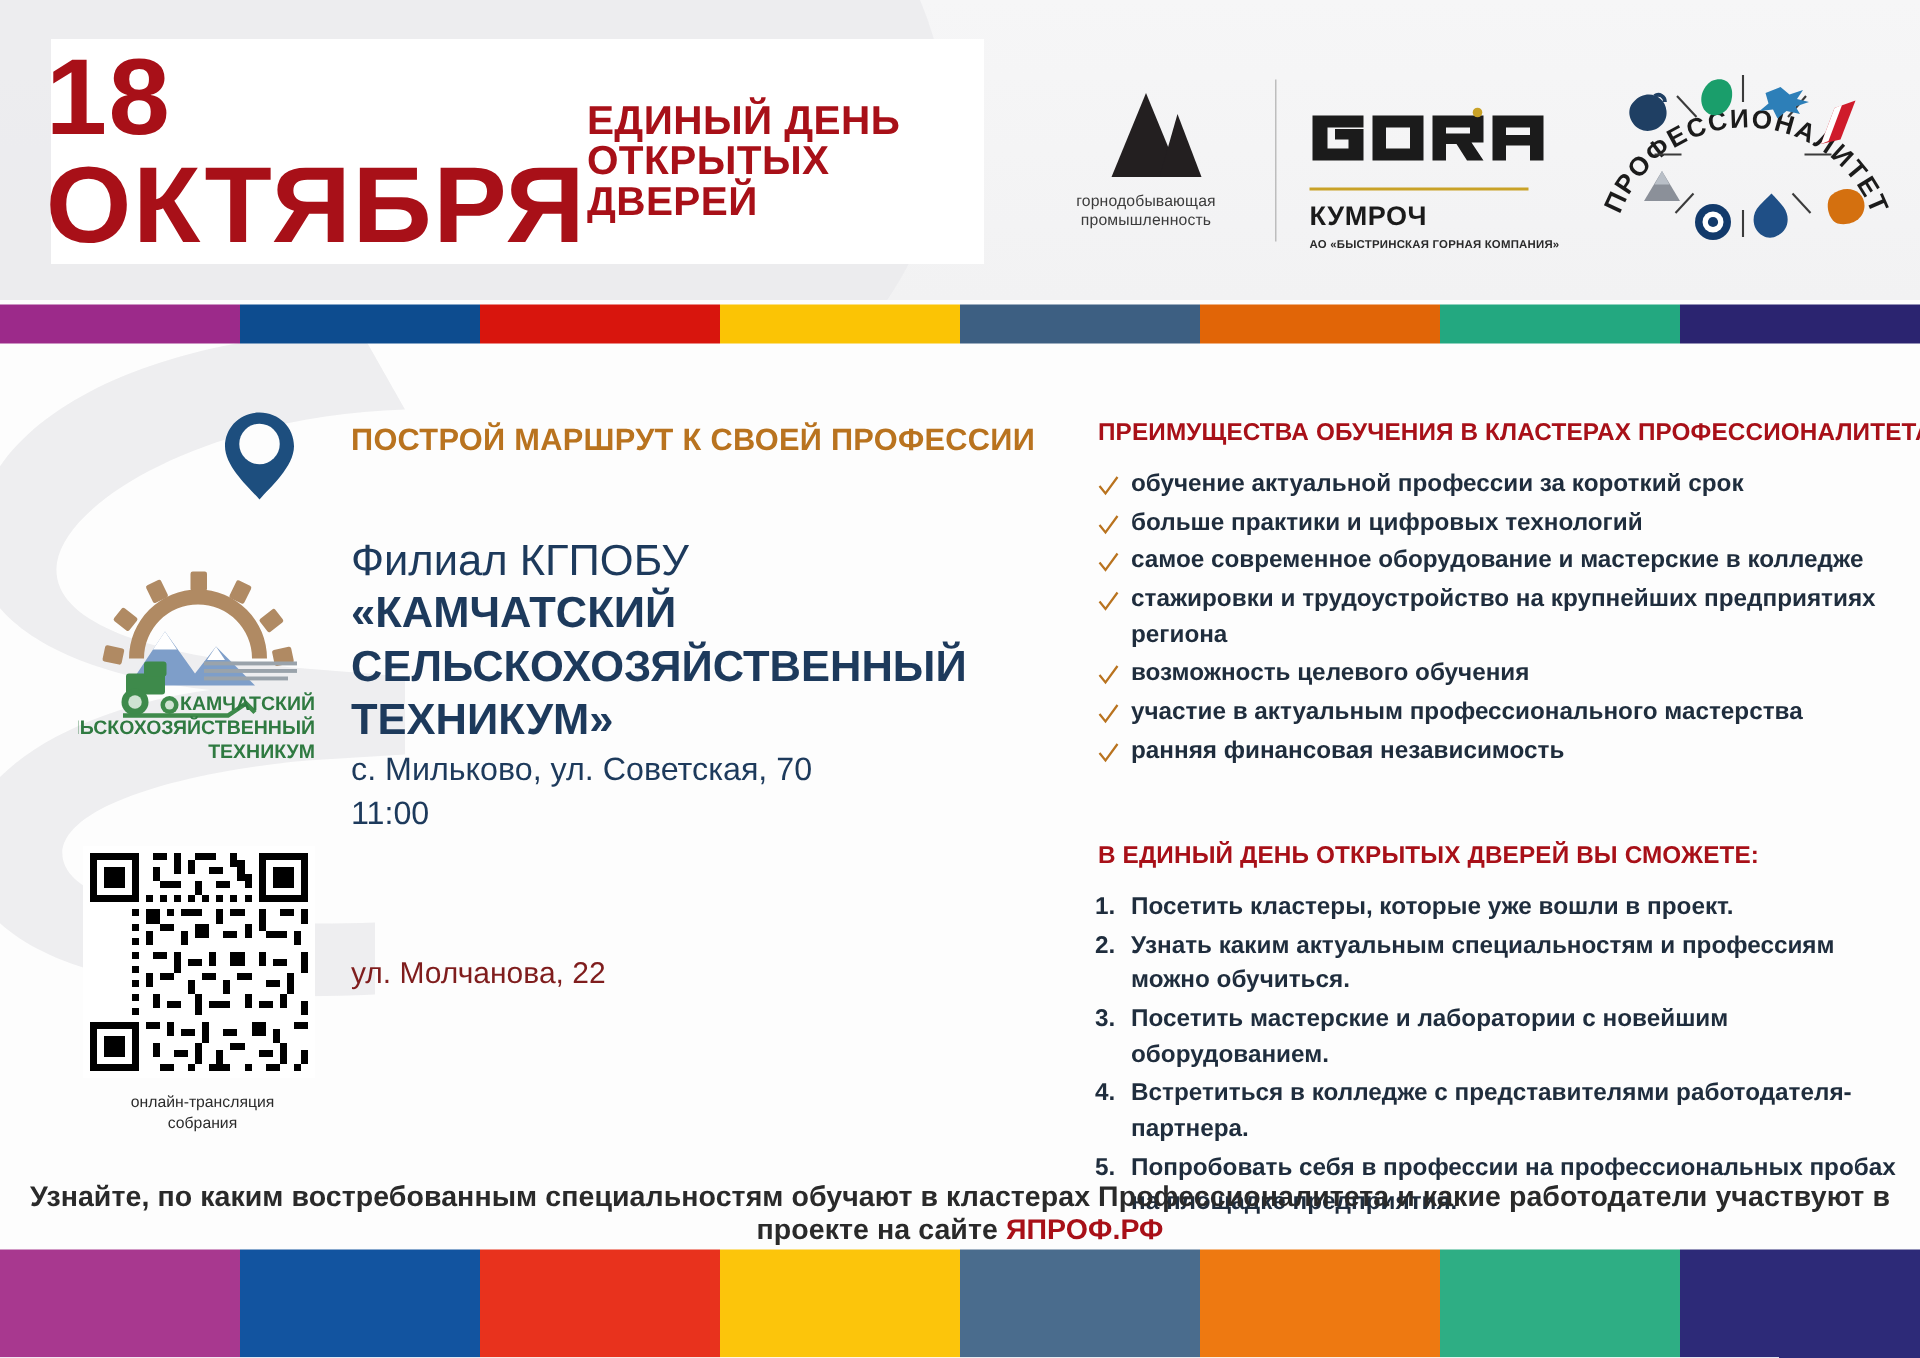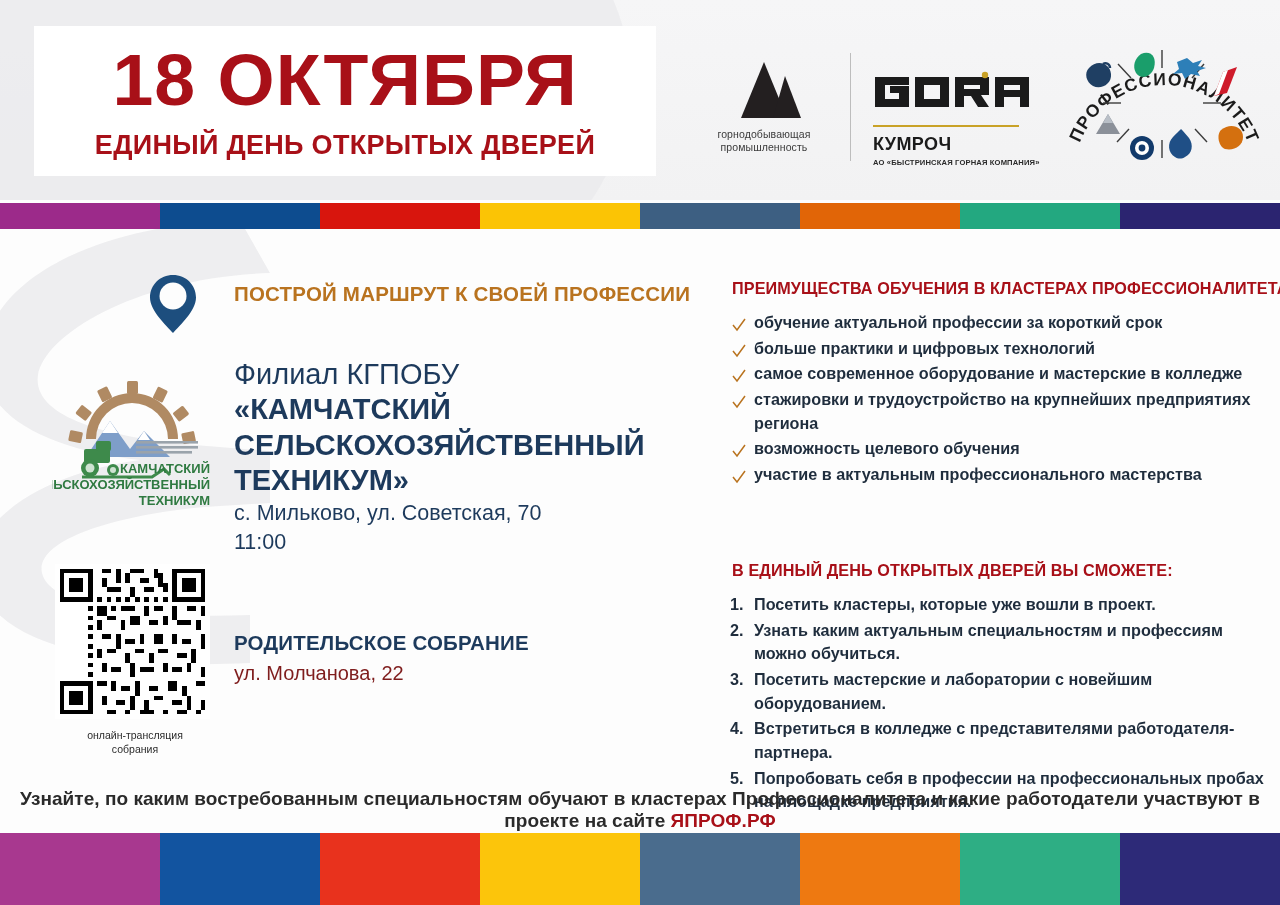--- a/index.html
+++ b/index.html
@@ -53,21 +53,21 @@
     background: #e9e9ec;
     opacity: .75;
   }
 
   .date-card {
     position: absolute;
     left: 34px; top: 26px;
     width: 622px; height: 150px;
     background: #ffffff;
     display: flex;
-    flex-direction: column;
+    flex-direction: row;
     align-items: center;
     justify-content: center;
     gap: 4px;
   }
   .date-big {
     font-size: 72px;
     font-weight: 700;
     letter-spacing: 1px;
     color: #a81018;
     line-height: 1;
@@ -502,21 +502,20 @@
 
       <div class="school-block">
         <div class="school-name">
           <span>Филиал КГПОБУ </span><b>«КАМЧАТСКИЙ СЕЛЬСКОХОЗЯЙСТВЕННЫЙ ТЕХНИКУМ»</b>
         </div>
         <div class="school-addr">с. Мильково, ул. Советская, 70</div>
         <div class="school-time">11:00</div>
       </div>
 
       <div class="meeting-block">
-        <div class="meeting-title">РОДИТЕЛЬСКОЕ СОБРАНИЕ</div>
         <div class="meeting-addr">ул. Молчанова, 22</div>
       </div>
 
       <div class="qr-block">
         <svg class="qr-code" viewBox="0 0 33 33" shape-rendering="crispEdges" aria-hidden="true">
           <rect width="33" height="33" fill="#ffffff"></rect>
           <g fill="#000000">
 
             <rect x="1" y="1" width="7" height="7"></rect>
               <rect x="2" y="2" width="5" height="5" fill="#fff"></rect>
@@ -644,20 +643,23 @@
               </svg></span><span>самое современное оборудование и мастерские в колледже</span></li>
           <li><span class="adv-check"><svg viewBox="0 0 14 14" width="14" height="14" aria-hidden="true">
                 <path d="M1 7 L5 12 L13 1" stroke="#b9731f" stroke-width="1.5" fill="none"></path>
               </svg></span><span>стажировки и трудоустройство на крупнейших предприятиях региона</span></li>
           <li><span class="adv-check"><svg viewBox="0 0 14 14" width="14" height="14" aria-hidden="true">
                 <path d="M1 7 L5 12 L13 1" stroke="#b9731f" stroke-width="1.5" fill="none"></path>
               </svg></span><span>возможность целевого обучения</span></li>
           <li><span class="adv-check"><svg viewBox="0 0 14 14" width="14" height="14" aria-hidden="true">
                 <path d="M1 7 L5 12 L13 1" stroke="#b9731f" stroke-width="1.5" fill="none"></path>
               </svg></span><span>участие в актуальным профессионального мастерства</span></li>
+          <li><span class="adv-check"><svg viewBox="0 0 14 14" width="14" height="14" aria-hidden="true">
+                <path d="M1 7 L5 12 L13 1" stroke="#b9731f" stroke-width="1.5" fill="none"></path>
+              </svg></span><span>ранняя финансовая независимость</span></li>
         </ul>
 
       <div class="do-heading">В ЕДИНЫЙ ДЕНЬ ОТКРЫТЫХ ДВЕРЕЙ ВЫ СМОЖЕТЕ:</div>
       <ul class="do-list">
           <li><span class="do-num">1.</span><span>Посетить кластеры, которые уже вошли в проект.</span></li>
           <li><span class="do-num">2.</span><span>Узнать каким актуальным специальностям и профессиям можно обучиться.</span></li>
           <li><span class="do-num">3.</span><span>Посетить мастерские и лаборатории с новейшим оборудованием.</span></li>
           <li><span class="do-num">4.</span><span>Встретиться в колледже с представителями работодателя-партнера.</span></li>
           <li><span class="do-num">5.</span><span>Попробовать себя в профессии на профессиональных пробах на площадке предприятия.</span></li>
         </ul>

